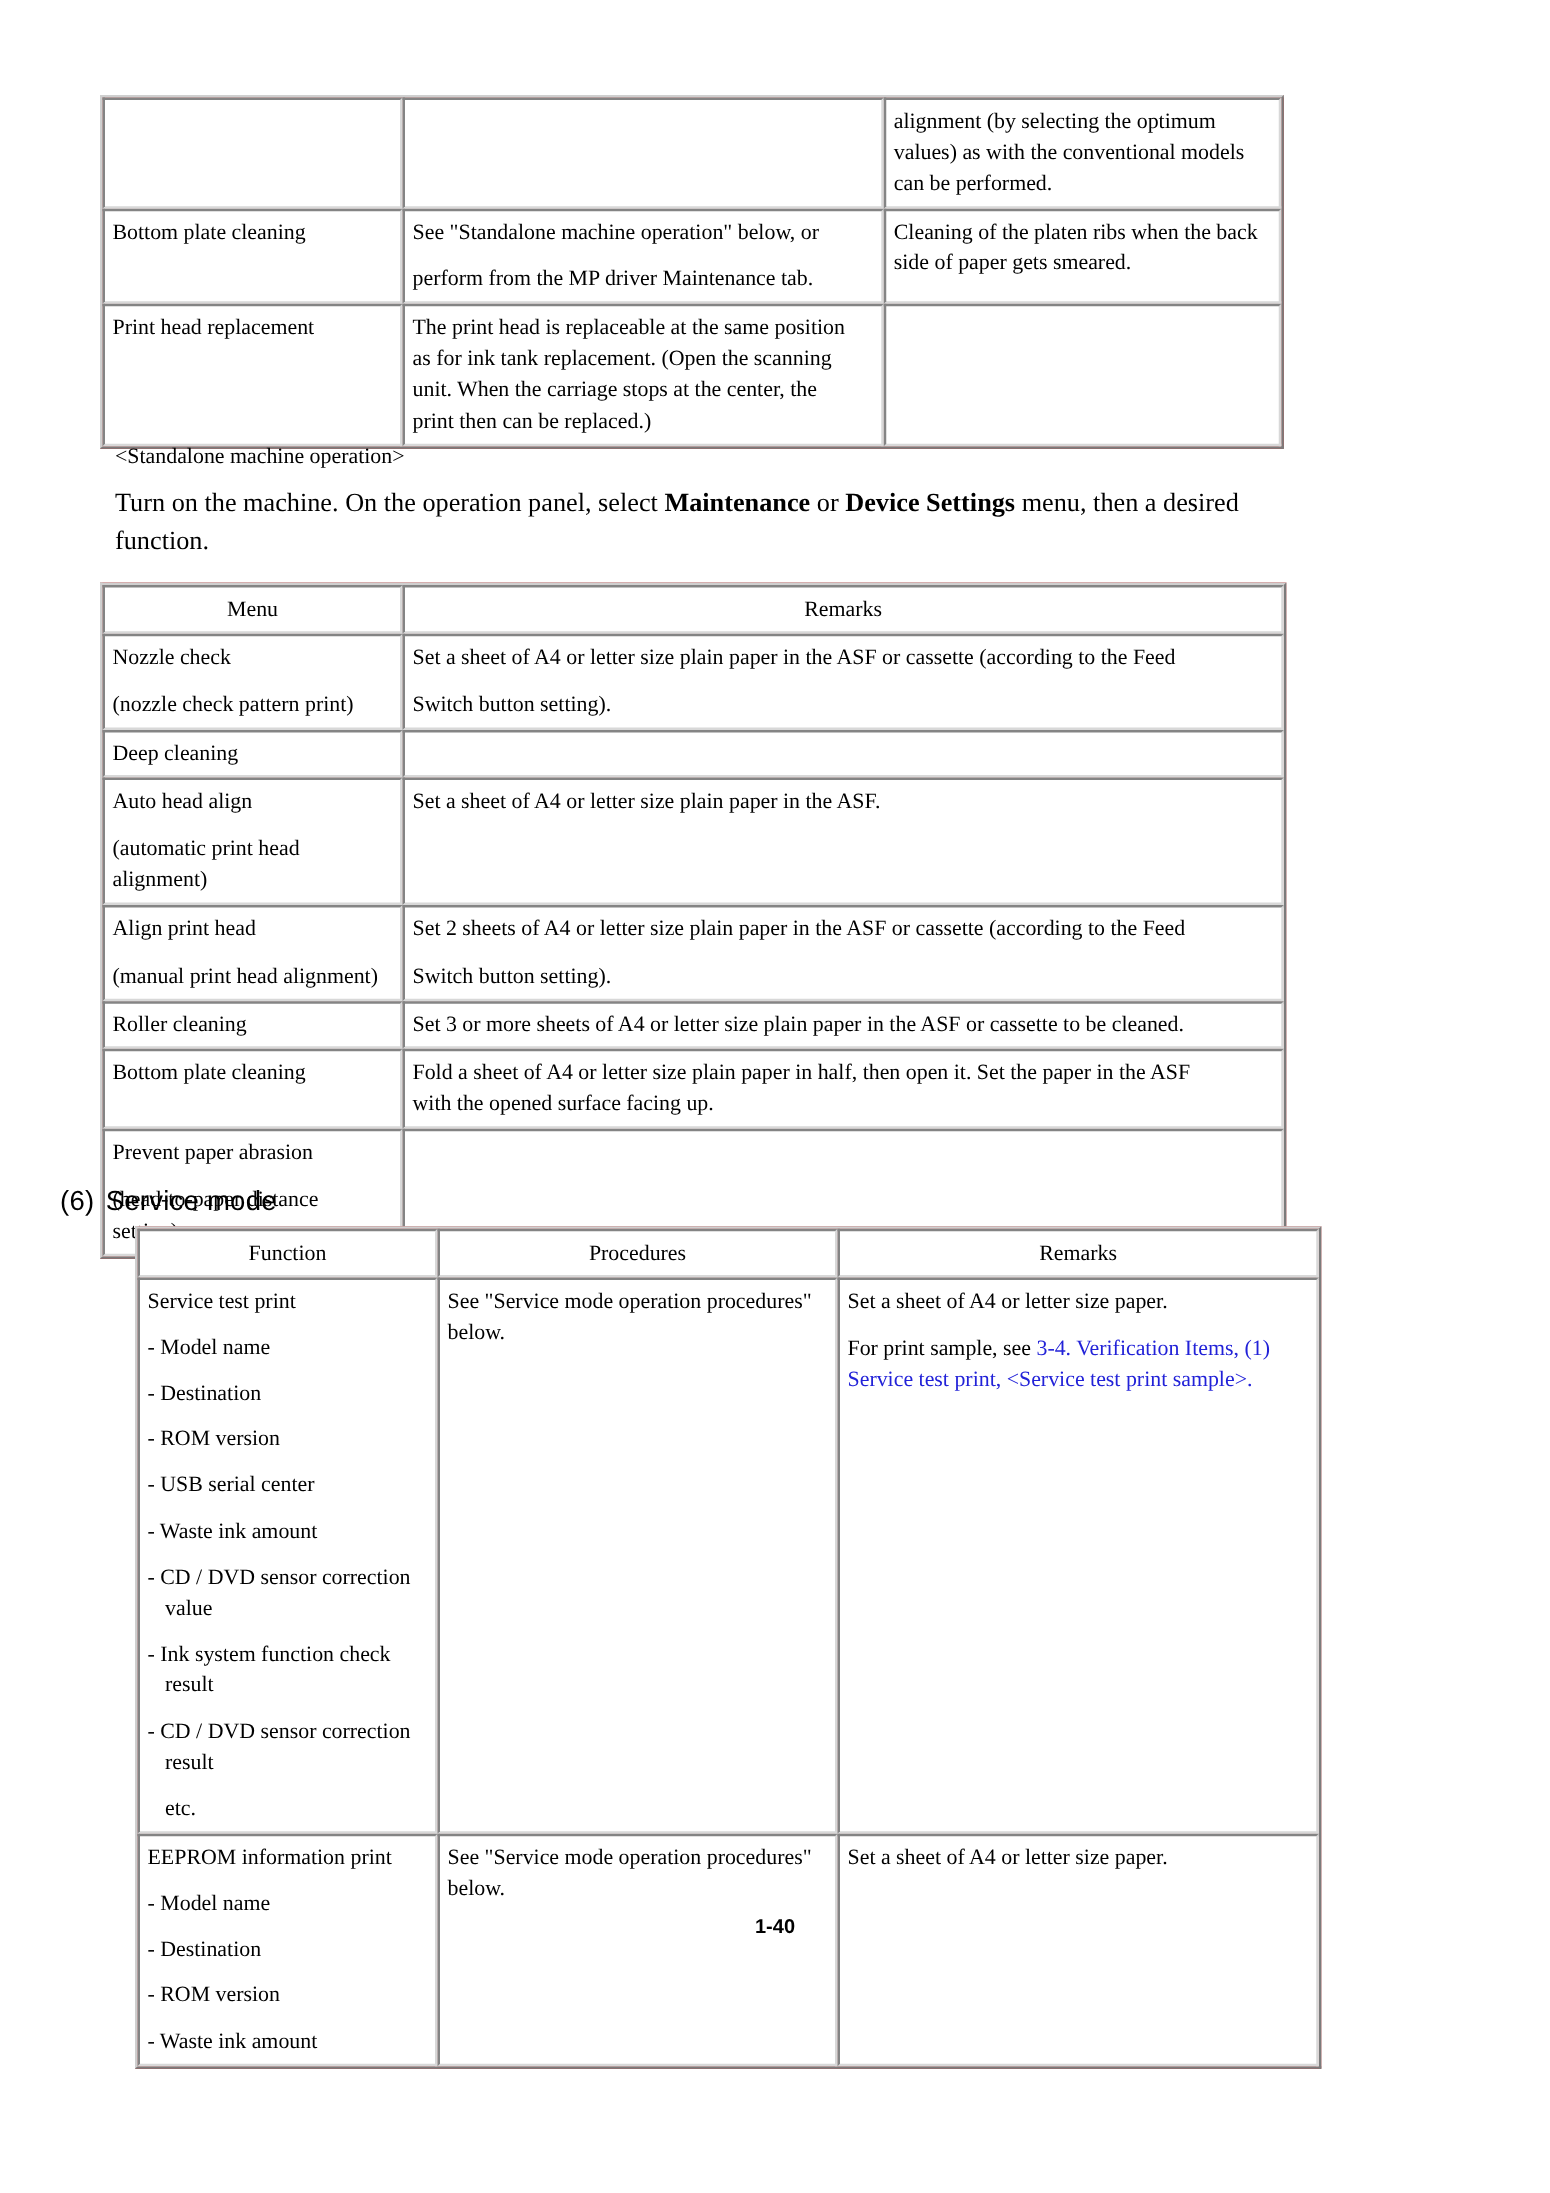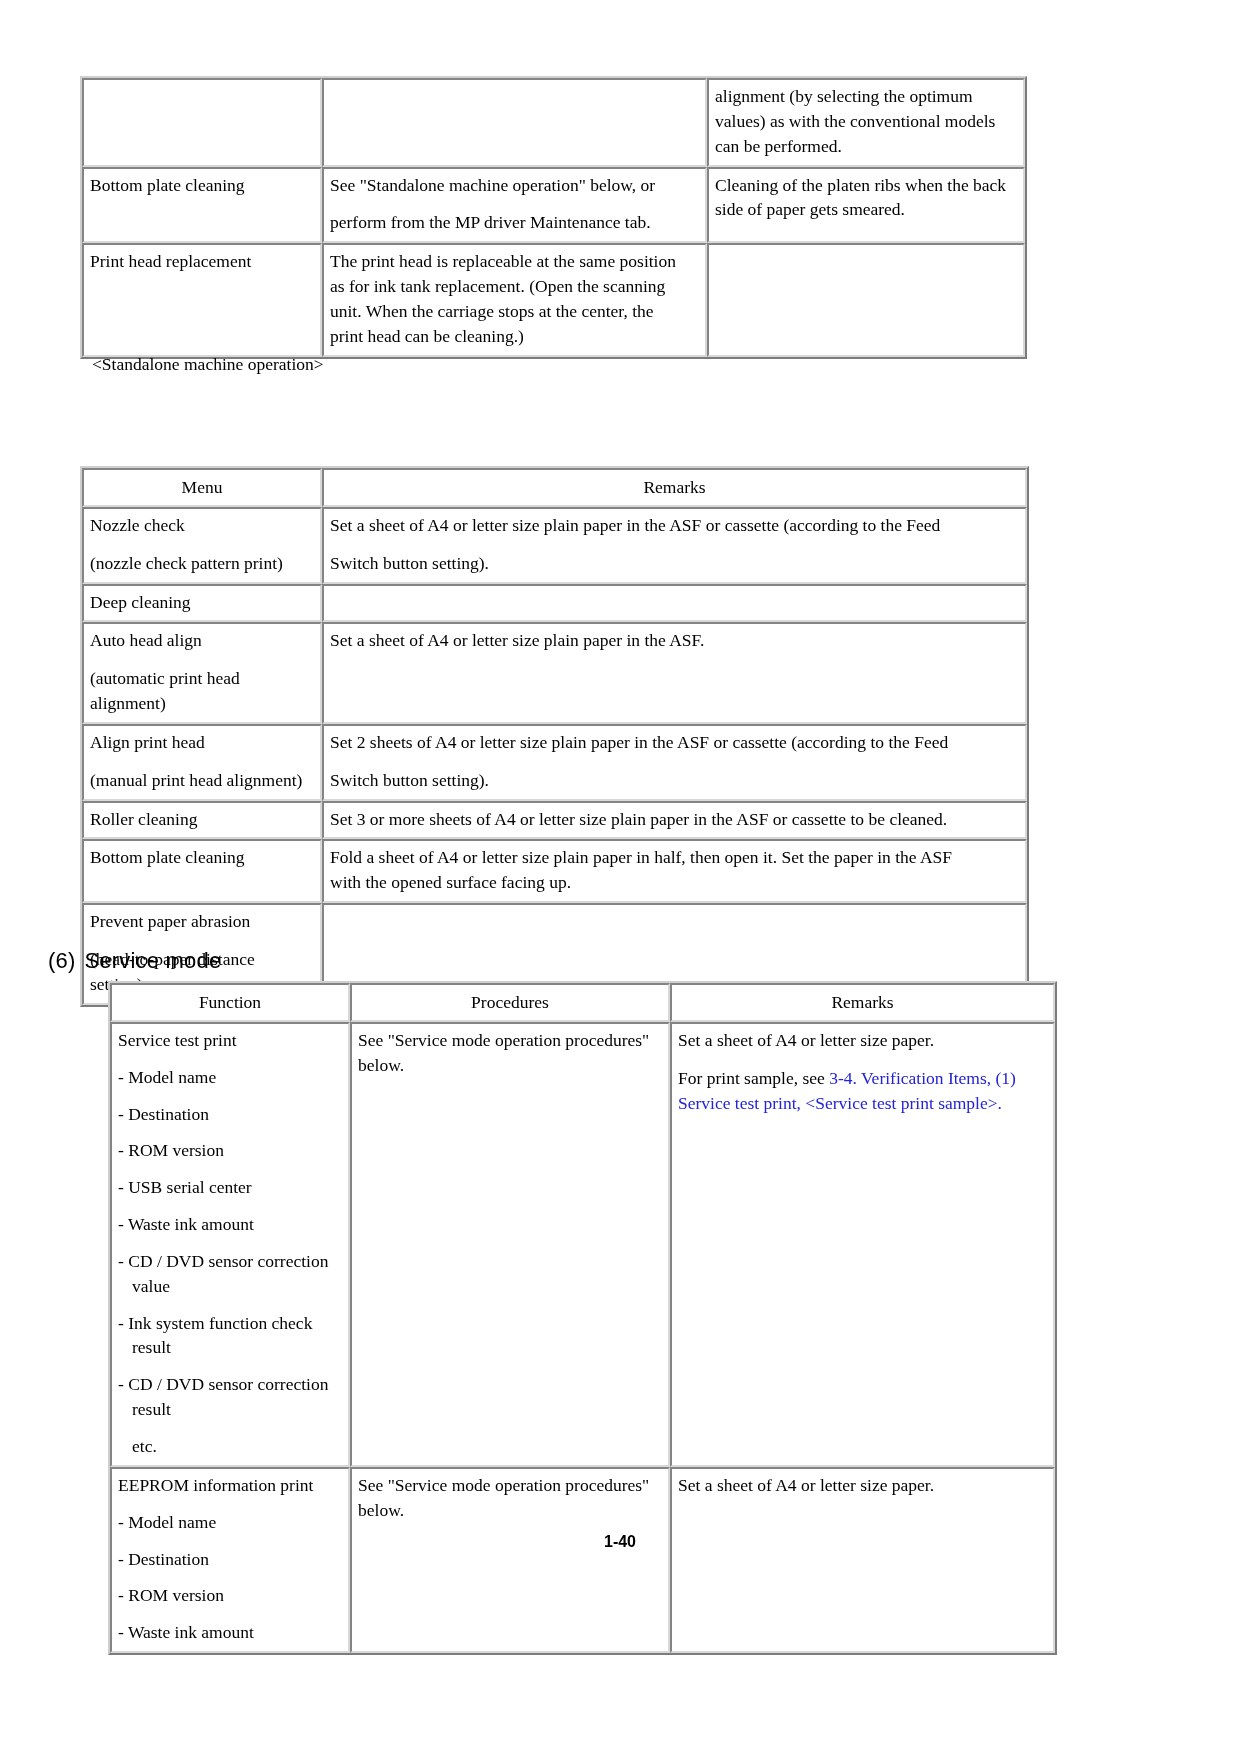--- a/index.html
+++ b/index.html
@@ -185,29 +185,30 @@
         </td>
       </tr>
       <tr>
         <td>
           <span class="cellline">Print head replacement</span>
         </td>
         <td>
           <span class="cellline">The print head is replaceable at the same position</span>
           <span class="cellline">as for ink tank replacement. (Open the scanning</span>
           <span class="cellline">unit. When the carriage stops at the center, the</span>
-          <span class="cellline">print head can be cleaning.)</span>
+          <span class="cellline">print then can be replaced.)</span>
         </td>
         <td></td>
       </tr>
     </tbody>
   </table>
 
   <div id="standalone-label">&lt;Standalone machine operation&gt;</div>
 
+  <div id="standalone-para"><span>Turn on the machine. On the operation panel, select </span><b>Maintenance</b><span> or </span><b>Device Settings</b><span> menu, then a desired function.</span></div>
 
   <table class="doc" id="table-menu">
     <colgroup>
         <col class="c1">
         <col class="c2">
       </colgroup>
     <thead>
       <tr>
         <th>Menu</th>
         <th>Remarks</th>

